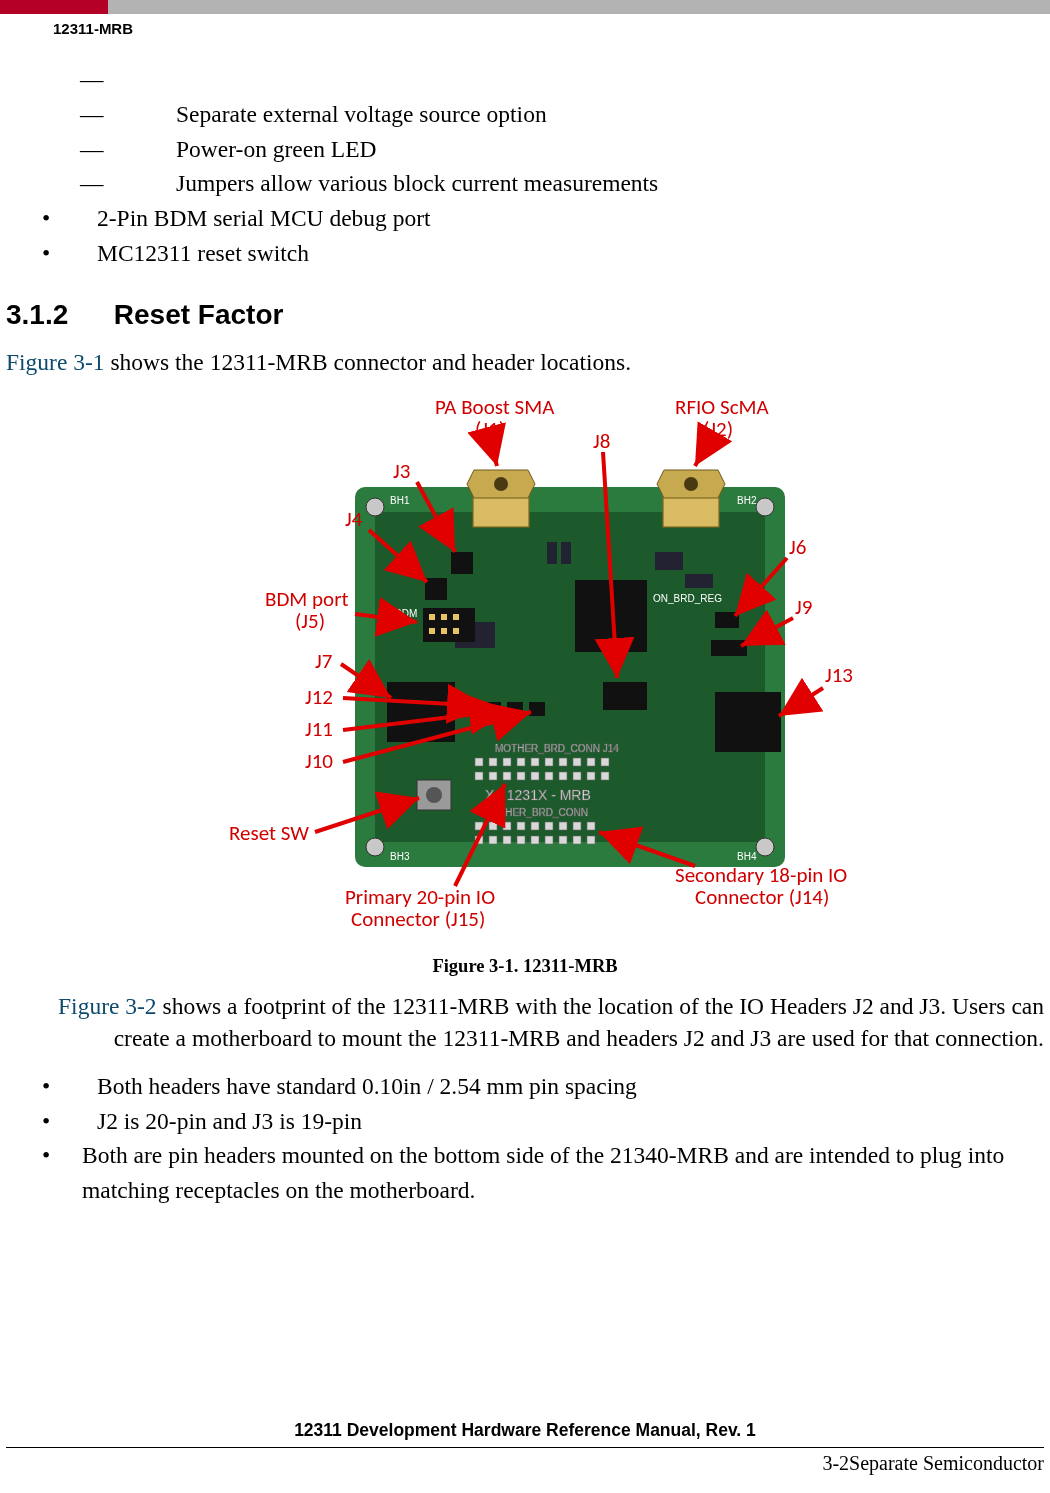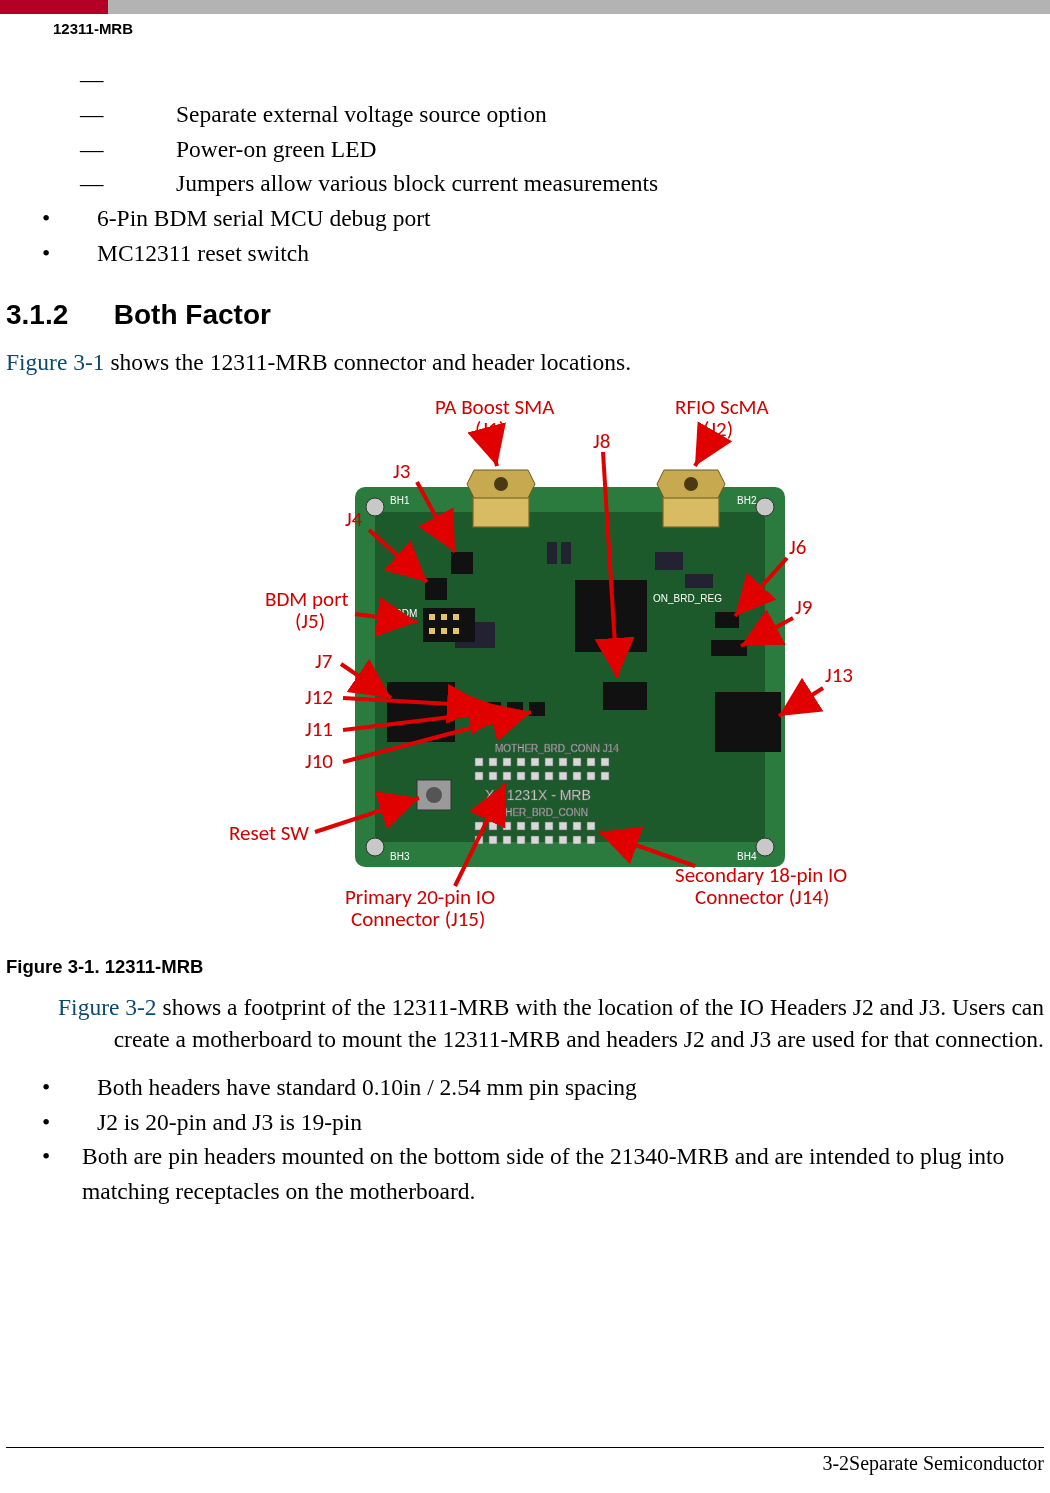--- a/index.html
+++ b/index.html
@@ -84,24 +84,24 @@
   .figure-wrap {
     width: 1038px;
     position: relative;
     margin-top: 10px;
   }
   .fig-svg {
     display: block;
     margin: 0 auto;
   }
   .fig-caption {
-    font-family: Liberation Sans, sans-serif;
+    font-family: Liberation Serif, serif;
     font-weight: bold;
     font-size: 18.5px;
-    text-align: left;
+    text-align: center;
     margin-top: 4px;
   }
   .after-fig {
     margin-top: 14px;
     text-align: right;
   }
   .footer {
     position: absolute;
     left: 6px; right: 6px;
     bottom: 18px;
@@ -170,31 +170,31 @@
     </div>
     <div class="row">
       <span class="mark">—</span>
       <span>Jumpers allow various block current measurements</span>
     </div>
   </div>
 
   <div class="bullet-list">
     <div class="row">
       <span class="mark">•</span>
-      <span>6-Pin BDM serial MCU debug port</span>
+      <span>2-Pin BDM serial MCU debug port</span>
     </div>
     <div class="row">
       <span class="mark">•</span>
       <span>MC12311 reset switch</span>
     </div>
   </div>
 
   <div class="sec-heading">
     <span class="num">3.1.2</span>
-    <span>Both Factor</span>
+    <span>Reset Factor</span>
   </div>
 
   <p class="body-p">
     <span class="figref">Figure 3-1</span><span> shows the 12311-MRB connector and header locations.</span>
   </p>
 
   <div class="figure-wrap">
     <svg class="fig-svg" width="740" height="560" viewBox="0 0 740 560">
       <defs>
         <marker id="ah" markerWidth="12" markerHeight="12" refX="10" refY="5" orient="auto">
@@ -398,18 +398,19 @@
     </div>
     <div class="row">
       <span class="mark">•</span>
       <span>Both are pin headers mounted on the bottom side of the 21340-MRB and are intended to plug into matching receptacles on the motherboard.</span>
     </div>
   </div>
 
 </div>
 
 <div class="footer">
+  <p class="footer-title">12311 Development Hardware Reference Manual, Rev. 1</p>
   <hr class="footer-rule">
   <div class="footer-row">
     <span>3-2</span>
     <span>Separate Semiconductor</span>
   </div>
 </div>
 
 </body></html>

